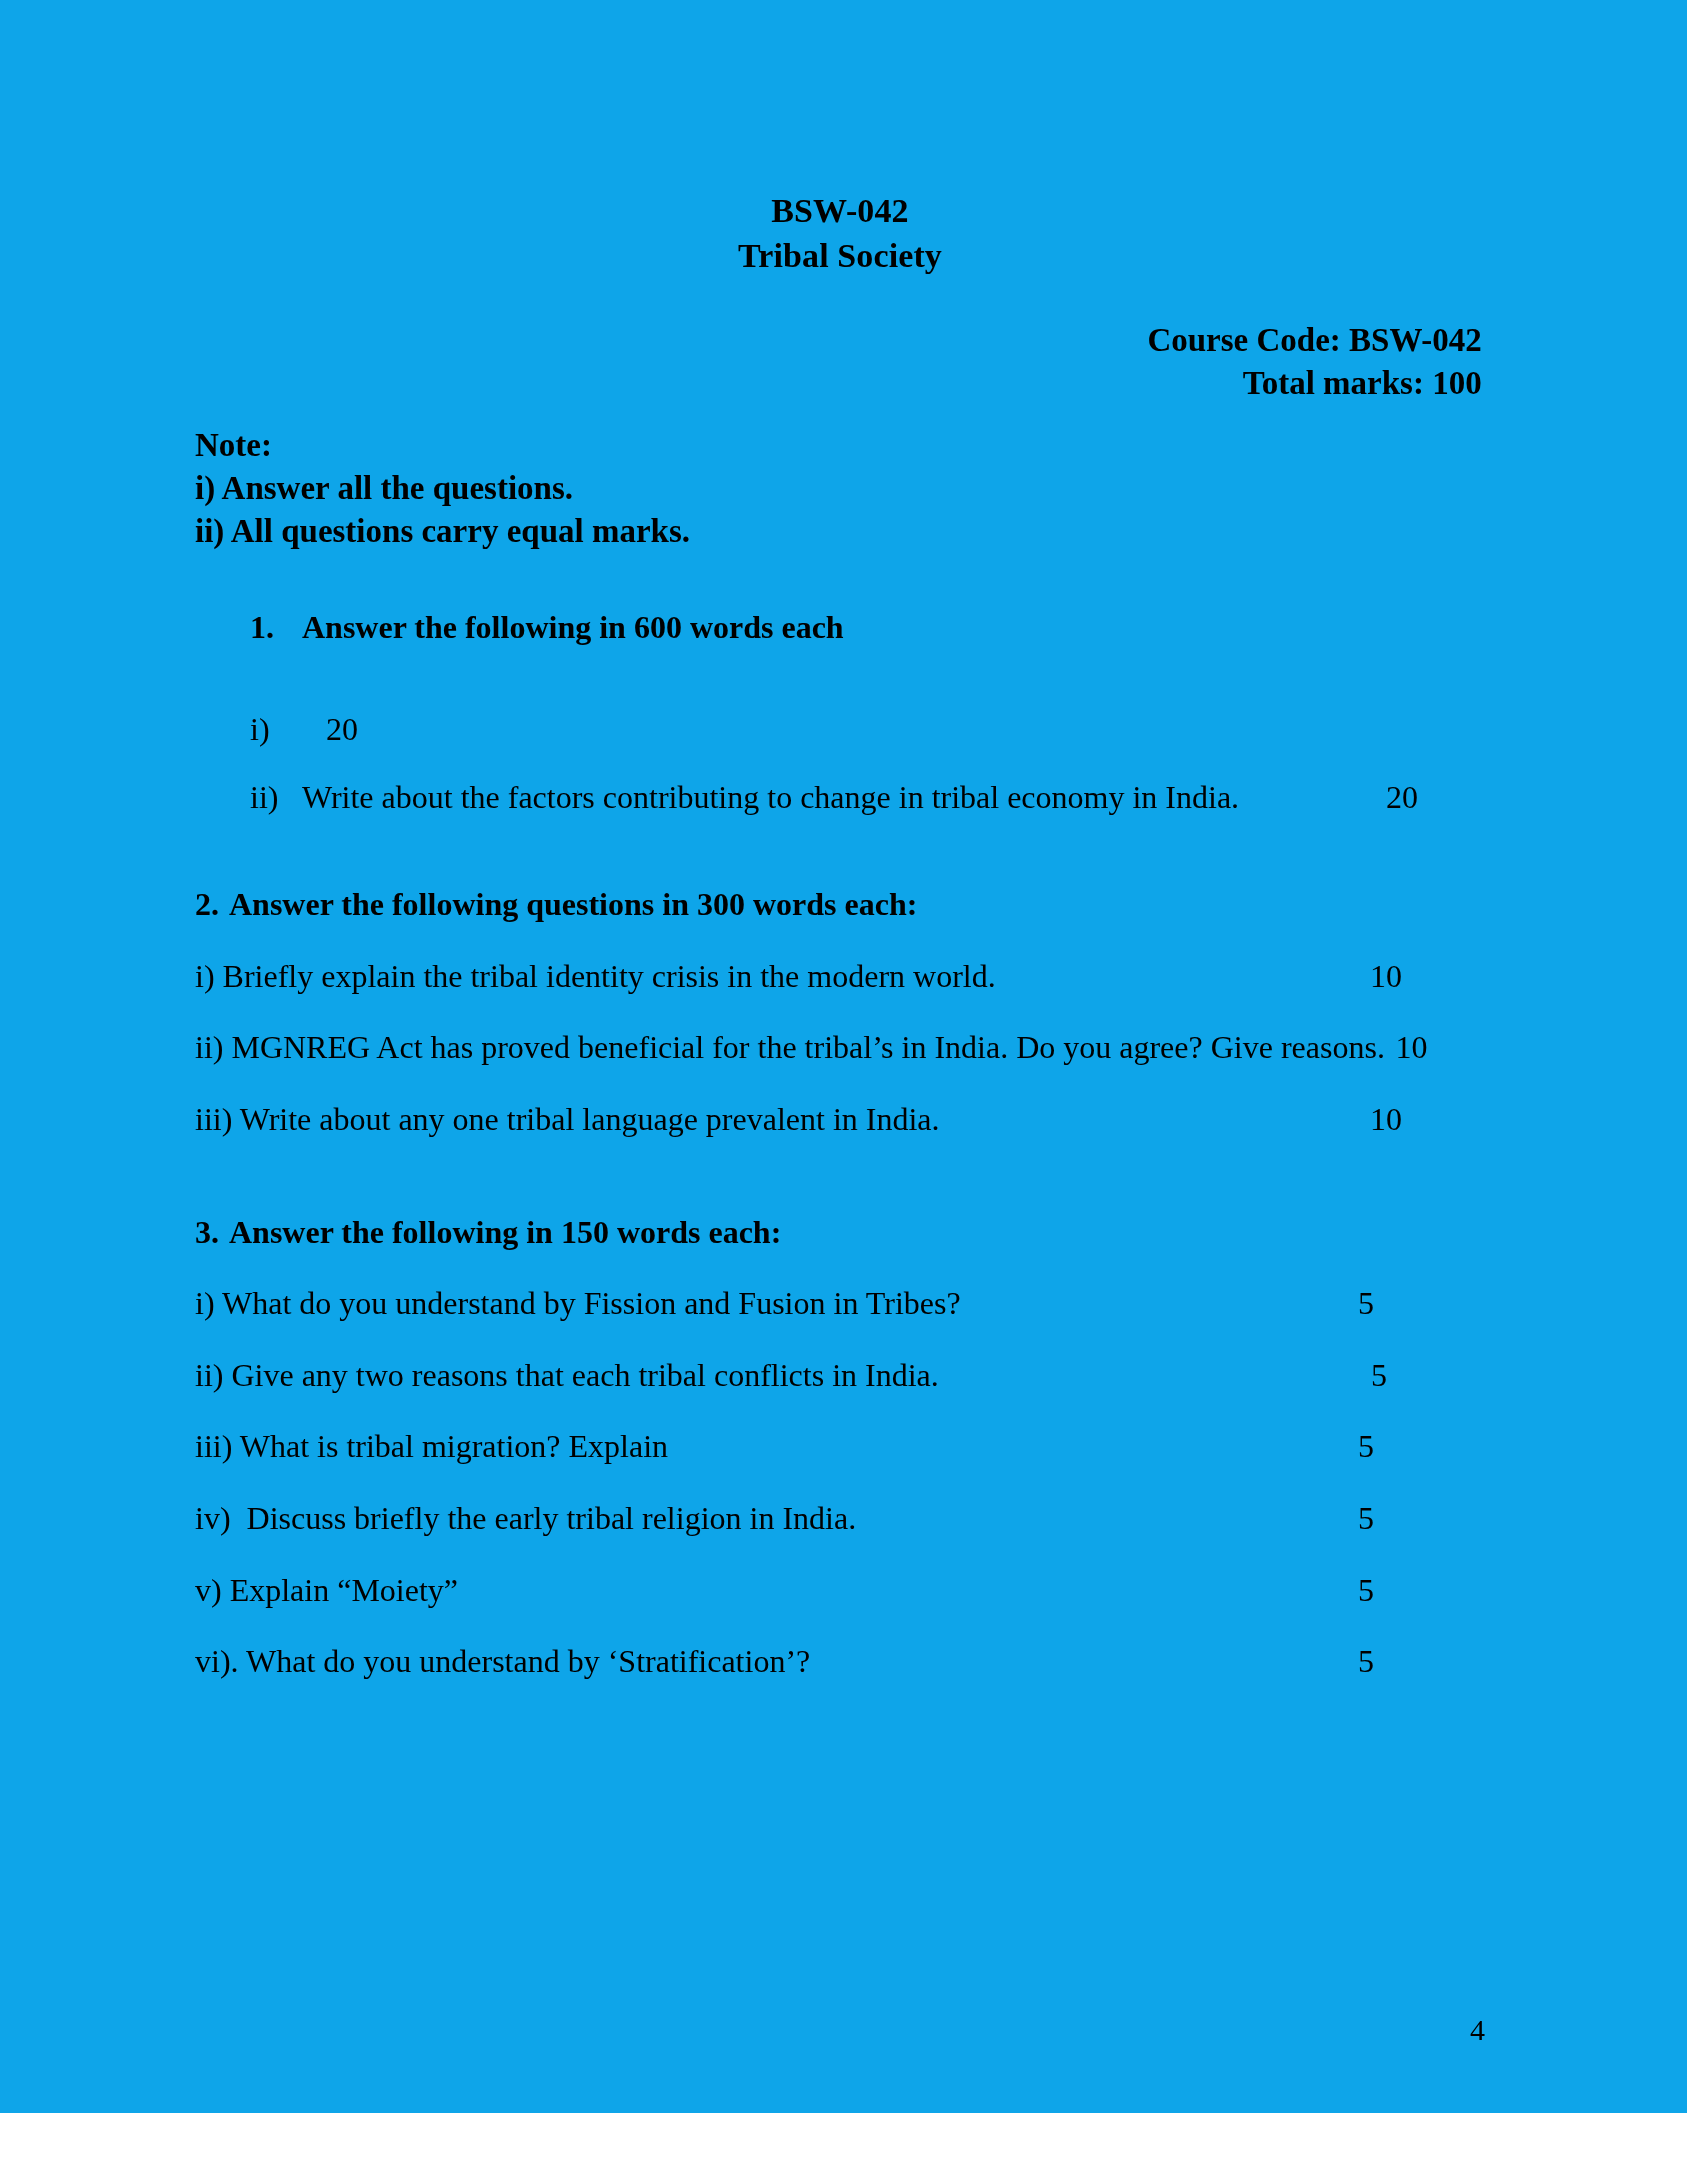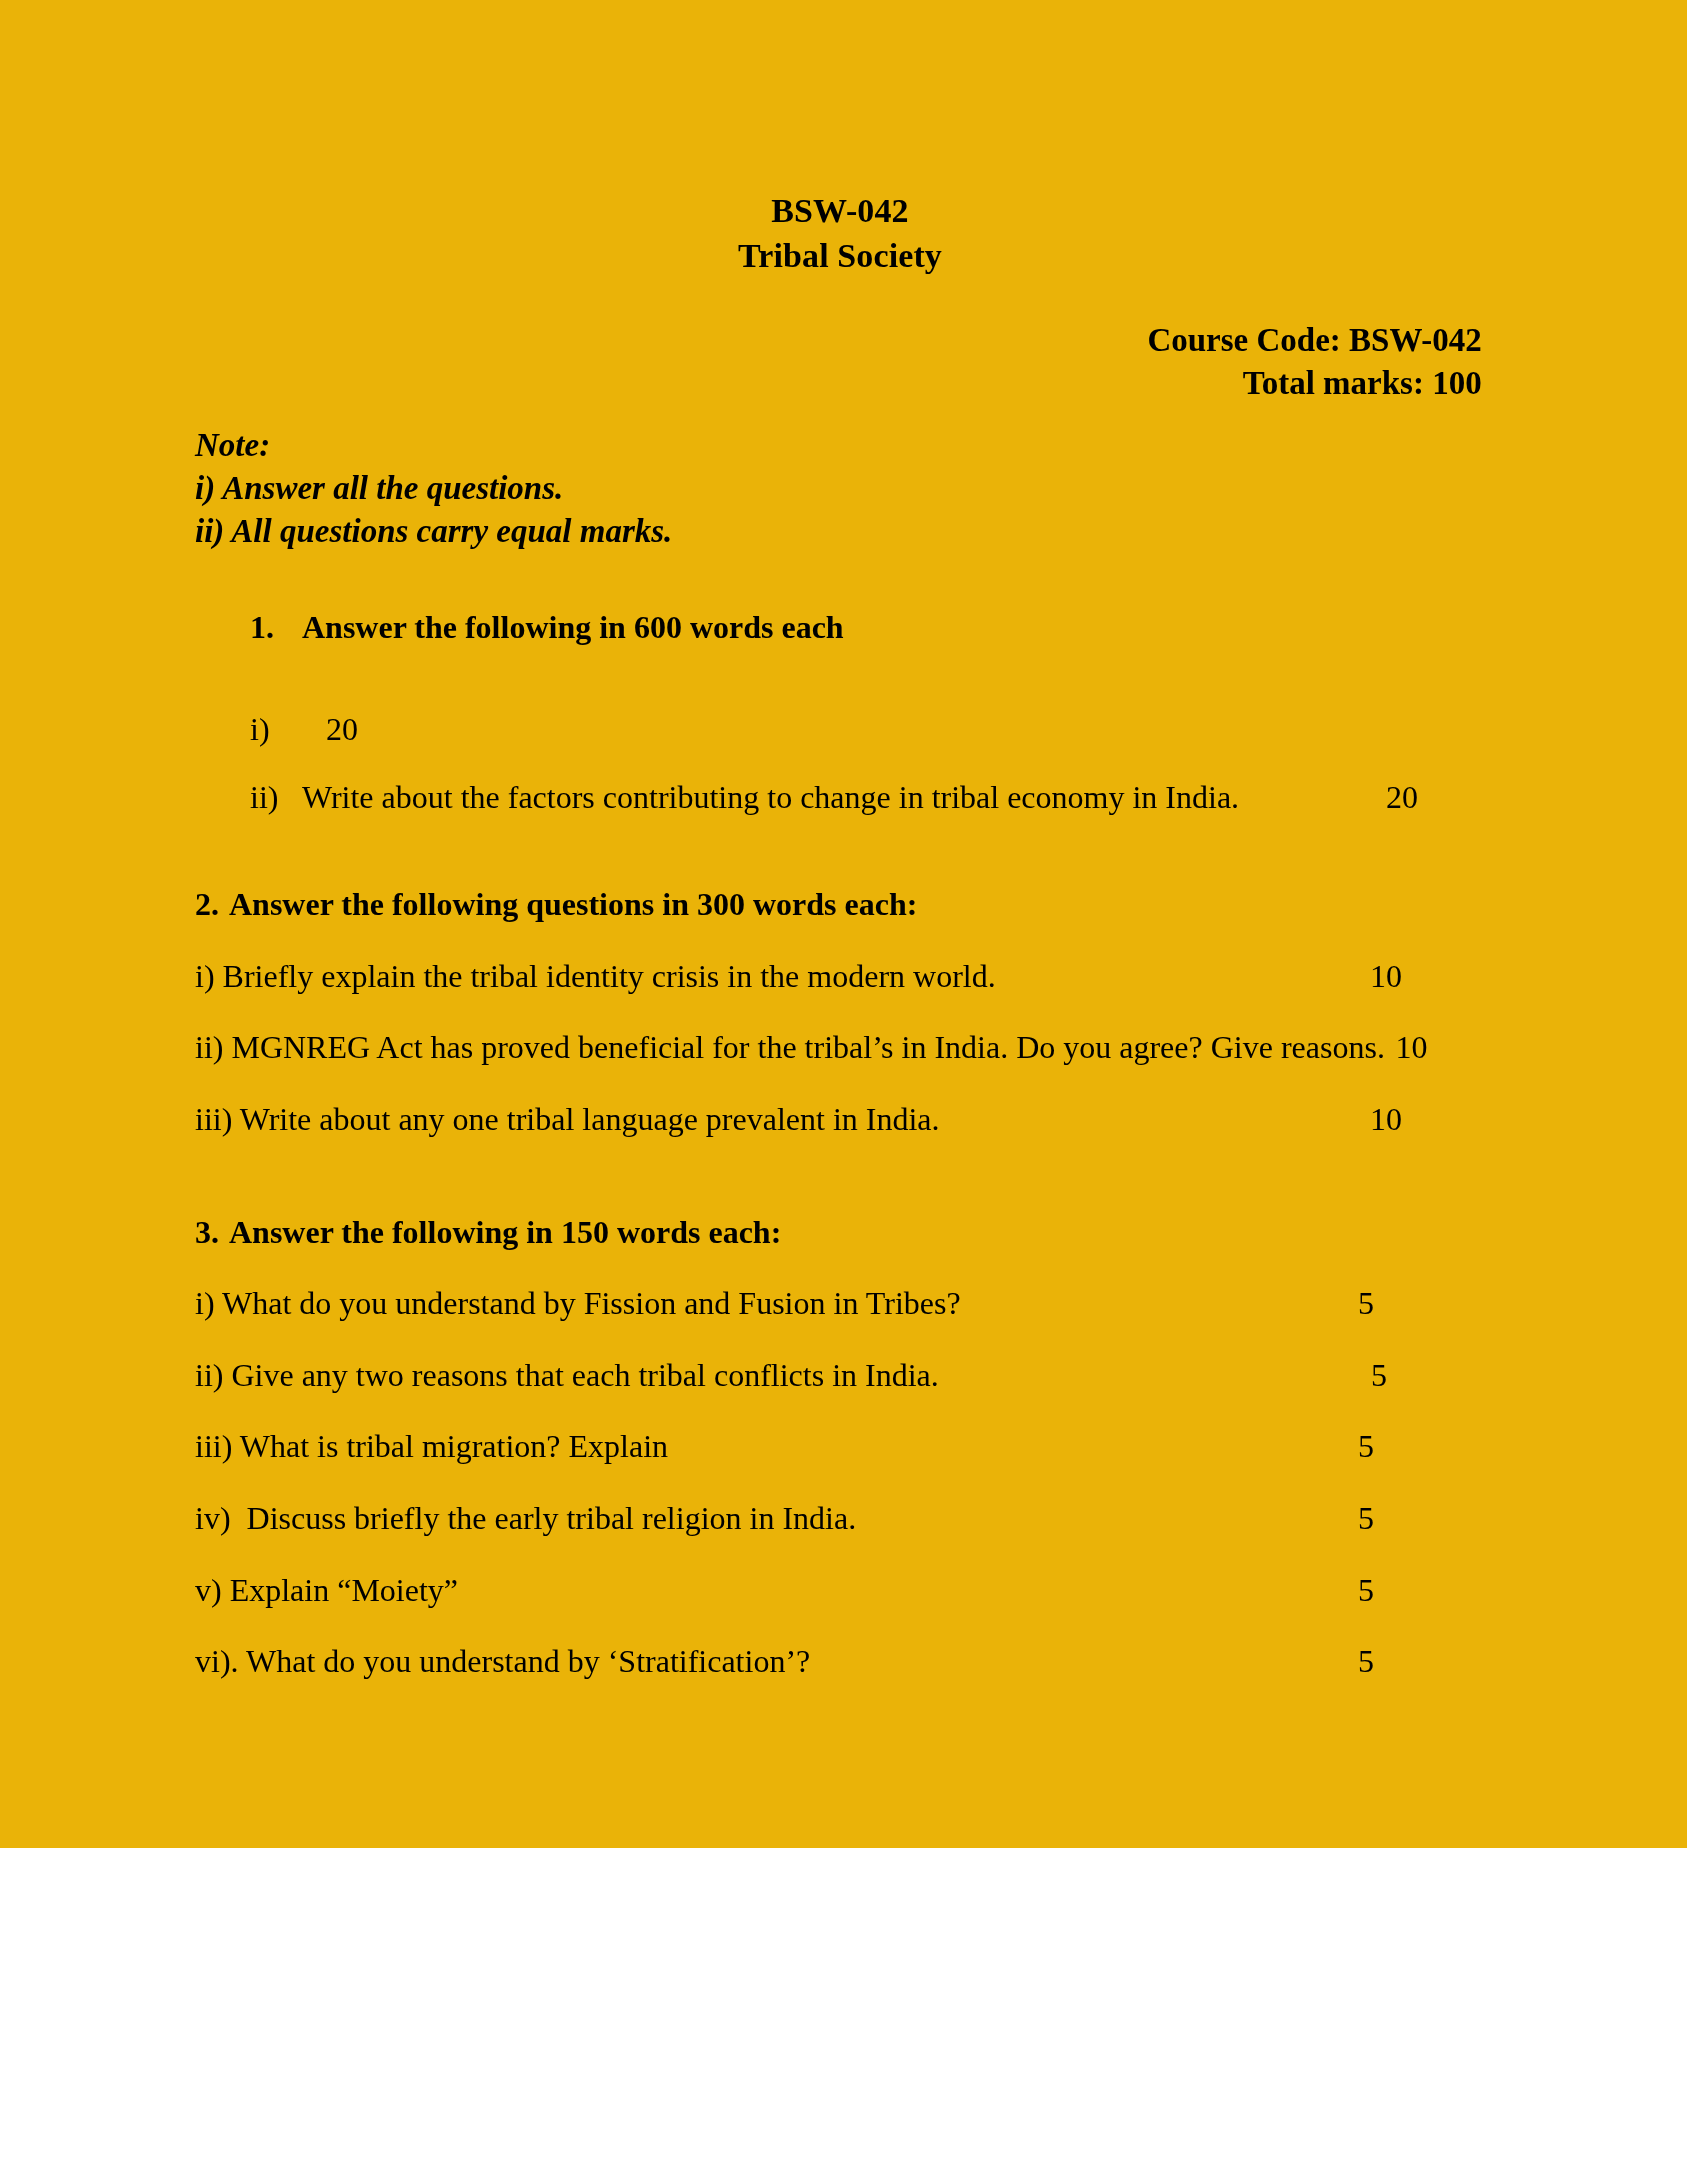--- a/index.html
+++ b/index.html
@@ -7,22 +7,22 @@
     padding: 0;
     background: #ffffff;
   }
   body {
     font-family: "Liberation Serif", "DejaVu Serif", serif;
     color: #000000;
   }
   .page {
     position: relative;
     width: 1687px;
-    height: 1848px;
-    background: #eab308;
+    height: 2113px;
+    background: #0ea5e9;
     box-sizing: border-box;
     padding: 0;
     overflow: hidden;
   }
   
   .content {
     position: absolute;
     left: 195px;
     top: 0;
     width: 1290px;
@@ -47,21 +47,21 @@
     padding-right: 3.3px;
   }
   .meta-line { display: block; }
 
   .note-block {
     margin-top: 18.5px;
     font-weight: bold;
     font-size: 33px;
     line-height: 1.30;
   }
-  .note-line { display: block; font-style: italic; }
+  .note-line { display: block; }
 
   
   .q1-head {
     margin-top: 54px;
     margin-left: 55px;
     font-weight: bold;
     font-size: 32px;
     line-height: 1.3;
     display: flex;
     align-items: baseline;

